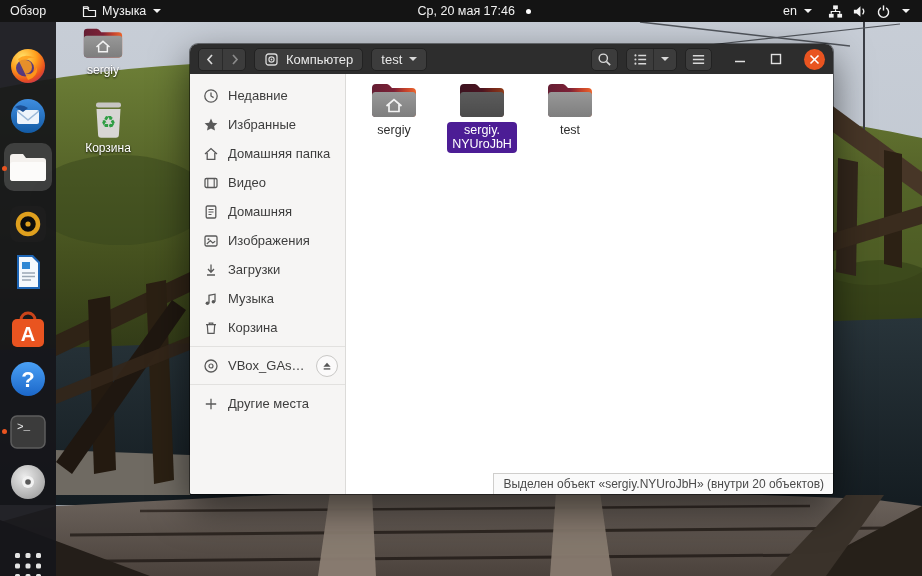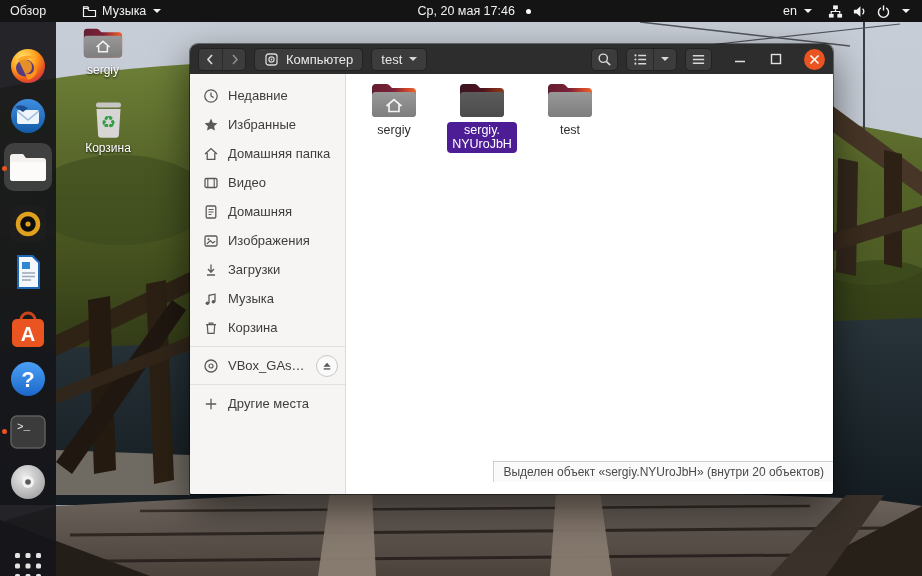--- a/index.html
+++ b/index.html
@@ -61,21 +61,21 @@
     border-radius:50%; background:#fbfafa; display:flex; align-items:center; justify-content:center; }
 
   #filearea { flex:1; position:relative; }
   #filegrid { display:flex; padding:8px 0 0 4px; }
   .file-item { width:88px; display:flex; flex-direction:column; align-items:center; gap:2px; }
   .file-label { font-size:12.5px; color:#2d2d2d; text-align:center; line-height:1.15;
     padding:1px 5px; border-radius:4px; }
   .file-label.sel { background:#4c1d95; color:#fff; }
   .dim-ico { filter:brightness(0.6); }
 
-  #statusbar { position:absolute; right:0; bottom:12px; background:#fafafa;
+  #statusbar { position:absolute; right:0; bottom:0; background:#fafafa;
     border:1px solid #cfcecc; border-right:none; border-bottom:none;
     font-size:12px; color:#4a4a4a; padding:3px 9px; white-space:nowrap; }
 </style>
 </head>
 <body>
 
 <svg width="0" height="0" style="position:absolute">
   <defs>
     <linearGradient id="ftop" x1="0" y1="0" x2="1" y2="0">
       <stop offset="0" stop-color="#641e33"></stop>

